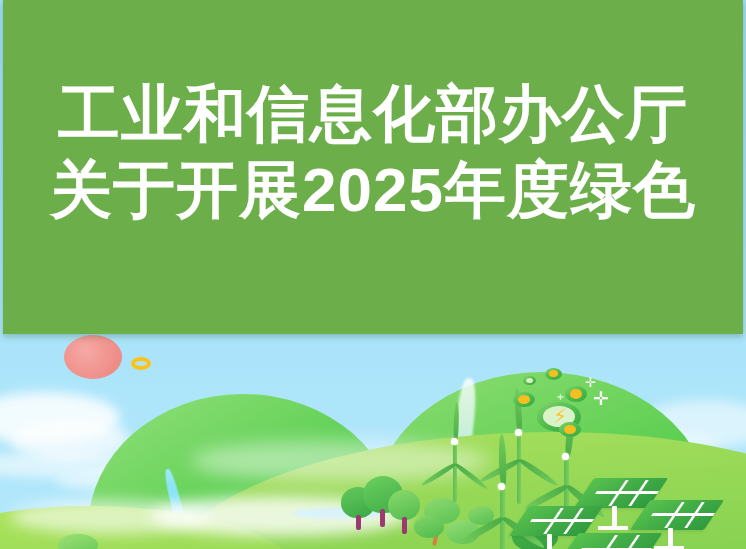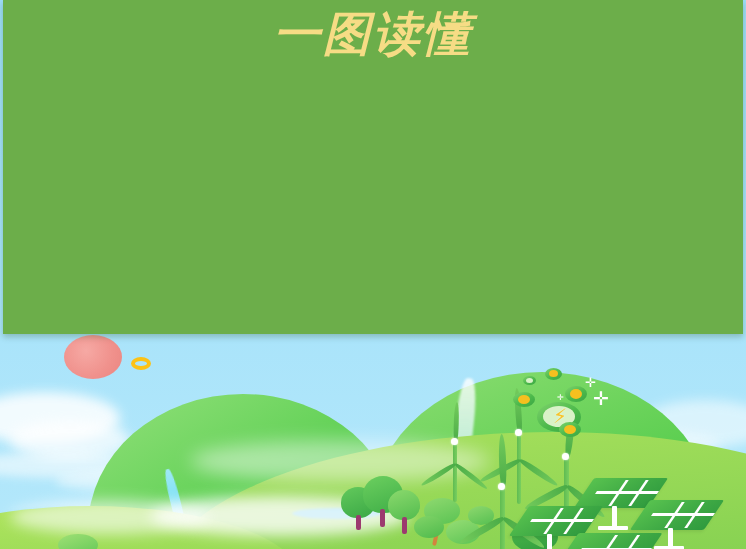--- a/index.html
+++ b/index.html
@@ -467,20 +467,21 @@
 
       <div class="sparkle" style="left:80px; top:4px; font-size:13px;">✛</div>
       <div class="sparkle" style="left:88px; top:17px; font-size:19px;">✛</div>
       <div class="sparkle" style="left:52px; top:22px; font-size:8px;">✛</div>
     </div>
 
   </div>
 
   <div class="banner">
 
-    <div class="kicker">一图读懂</div>
 
     <div class="headline">
+      <span class="ln">工业和信息化部办公厅</span>
+      <span class="ln">关于开展2025年度绿色</span>
     </div>
 
   </div>
 
 </div>
 
 </body></html>

